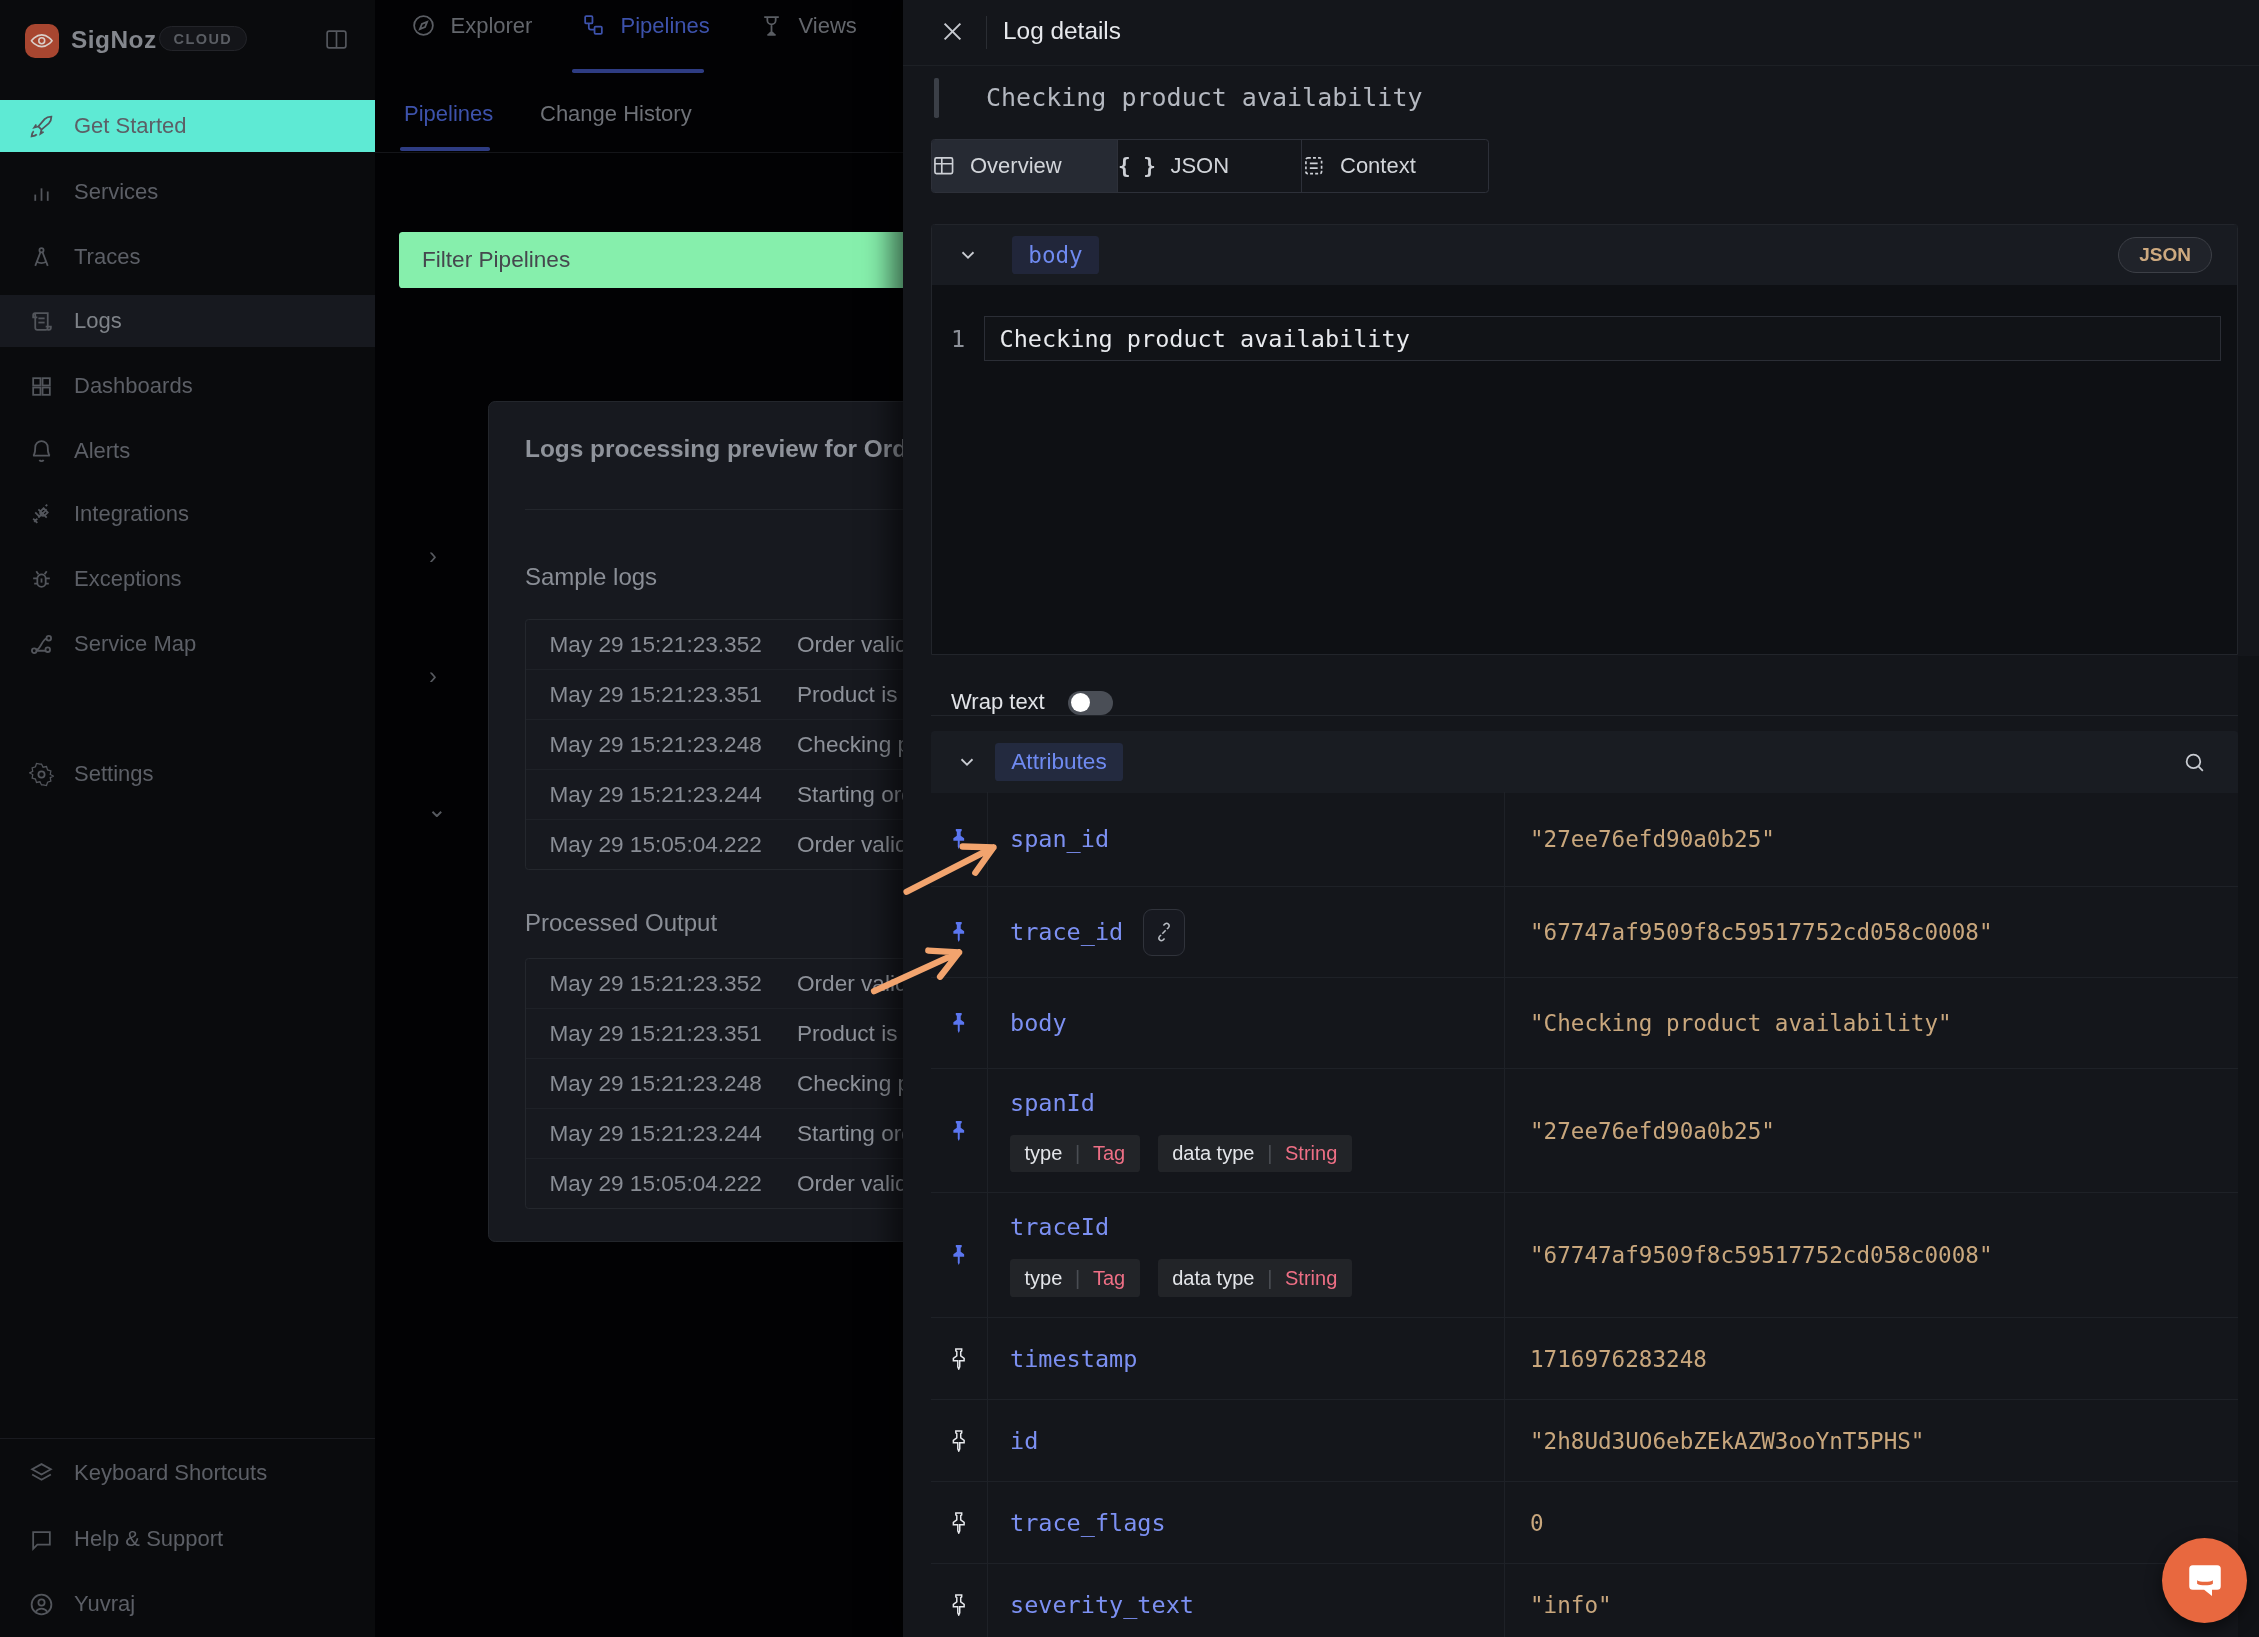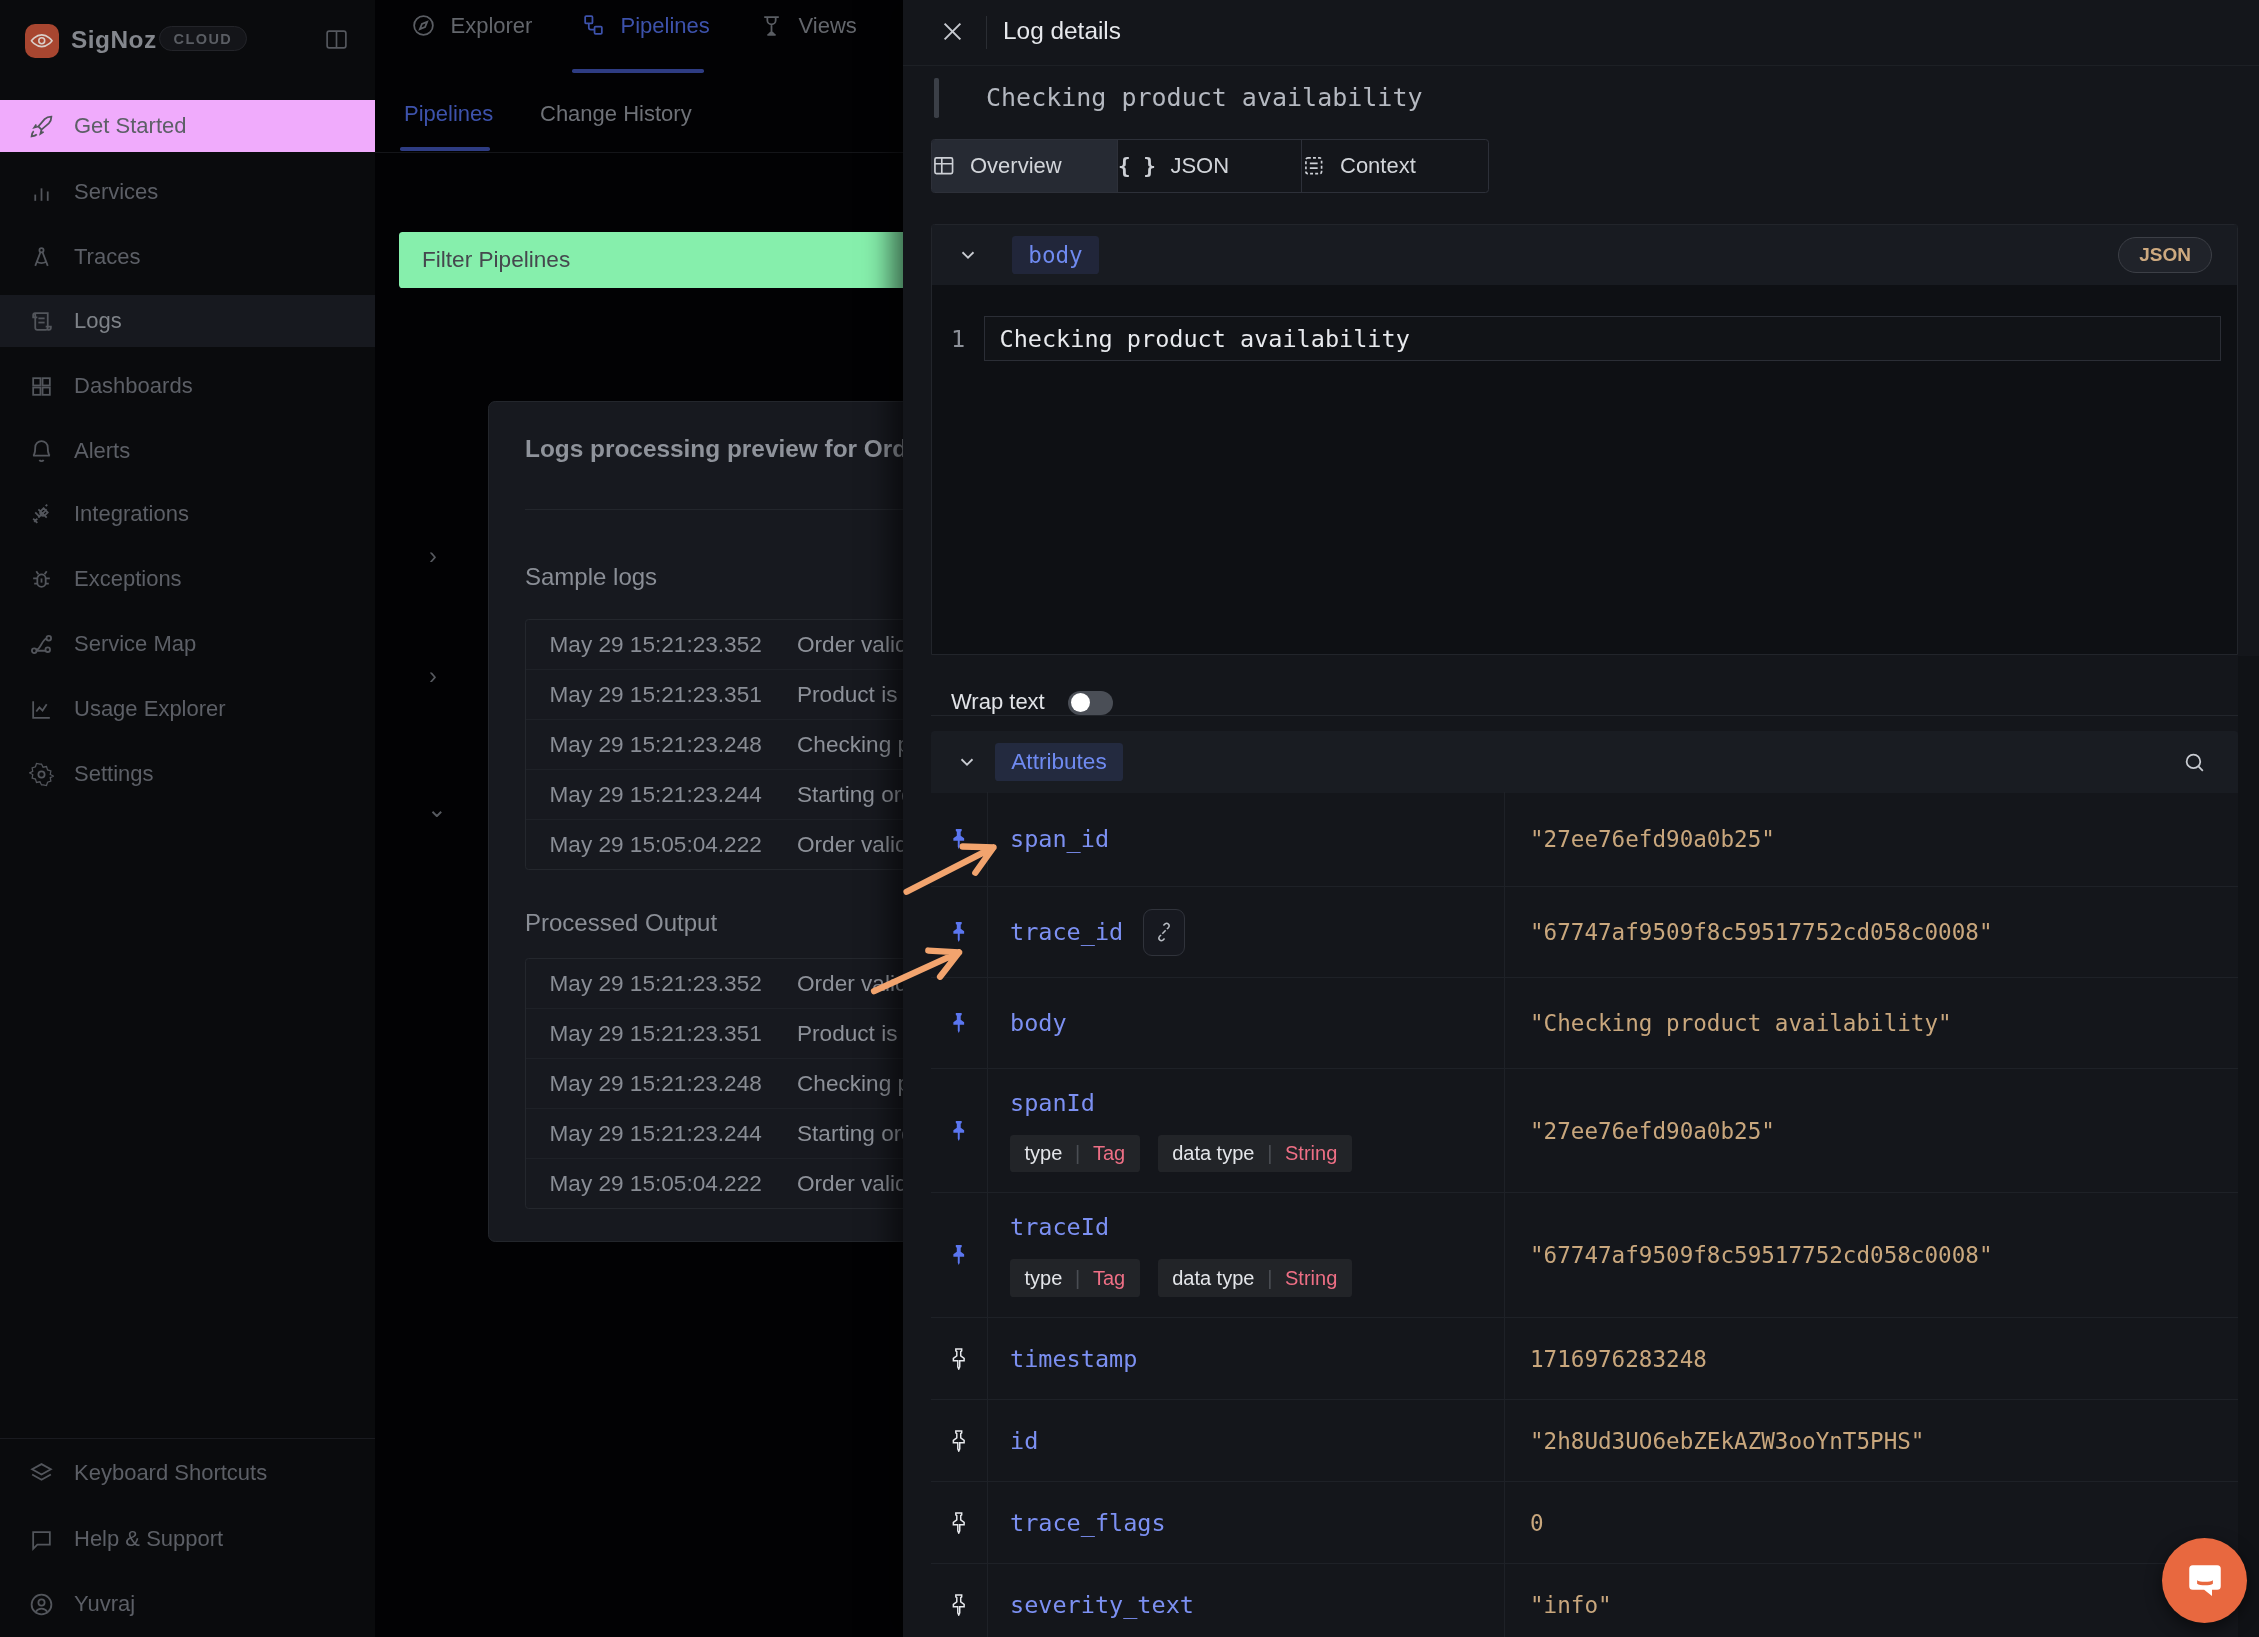--- a/index.html
+++ b/index.html
@@ -12,21 +12,21 @@
   .side-head{position:absolute;left:0;top:0;width:375px;height:81px;}
   .logo-sq{position:absolute;left:25px;top:23.5px;width:34px;height:34px;border-radius:10px;background:#a84630;
     display:flex;align-items:center;justify-content:center;color:#d9cfc9;}
   .brand{position:absolute;left:71px;top:26px;font-size:24.4px;font-weight:bold;color:#84878d;letter-spacing:0.5px;}
   .cloud-badge{position:absolute;left:159px;top:26px;padding:3.6px 13.6px;border-radius:904px;background:#141519;
     border:0.9px solid #232429;color:#5a5d63;font-size:14.5px;letter-spacing:1.4px;font-weight:bold;}
   .collapse-ic{position:absolute;left:324px;top:27px;color:#55585e;}
   .nav-item{position:absolute;left:0;width:375px;height:52px;display:flex;align-items:center;gap:20px;
     padding-left:29px;box-sizing:border-box;color:#5c5f66;font-size:22px;cursor:pointer;}
   .nav-item .ni{color:#53565c;display:flex;}
-  .nav-item.hl{background:#f0abfc;}
+  .nav-item.hl{background:#5eead4;}
   .nav-item.active{background:#17191f;color:#7e8288;}
   .side-divider{position:absolute;left:0;top:1438px;width:375px;height:0.9px;background:#1a1b20;}
 
   
   #main{left:375px;top:0;width:981px;height:1637px;background:#020204;}
   .top-tab{position:absolute;top:12.7px;display:flex;align-items:center;gap:14.5px;font-size:22px;color:#63666c;}
   .top-tab .ti{display:flex;color:#5a5d63;}
   .top-tab.active{color:#3d52ab;}
   .top-tab.active .ti{color:#3d52ab;}
   .top-underline{position:absolute;top:69px;height:3.6px;background:#2e3c83;border-radius:1.8px;}
@@ -224,29 +224,20 @@
       <span class="ni">
           <svg width="25" height="25" viewBox="0 0 24 24" fill="none" stroke="currentColor" stroke-width="1.7">
             <circle cx="5" cy="18" r="2.2"></circle>
             <circle cx="19" cy="6" r="2.2"></circle>
             <circle cx="18" cy="17" r="2.2"></circle>
             <path d="M7 17c4 0 5-9 10-11M7.2 18h8.5"></path>
           </svg>
         </span>
       <span>Service Map</span>
     </div>
-    <div class="nav-item" style="top:683px">
-      <span class="ni">
-          <svg width="25" height="25" viewBox="0 0 24 24" fill="none" stroke="currentColor" stroke-width="1.7">
-            <path d="M4 4v16h16"></path>
-            <path d="M7 14l3-4 3 3 4-6"></path>
-          </svg>
-        </span>
-      <span>Usage Explorer</span>
-    </div>
     <div class="nav-item" style="top:748px">
       <span class="ni">
           <svg width="25" height="25" viewBox="0 0 24 24" fill="none" stroke="currentColor" stroke-width="1.7">
             <circle cx="12" cy="12" r="3"></circle>
             <path d="M12 2l1.5 3 3.3-.6 1 3.2 3.2 1-.6 3.4 3 1.5-3 1.5.6 3.4-3.2 1-1 3.2-3.3-.6L12 22l-1.5-3-3.3.6-1-3.2-3.2-1 .6-3.4-3-1.5 3-1.5-.6-3.4 3.2-1 1-3.2 3.3.6z" stroke-width="1.2"></path>
           </svg>
         </span>
       <span>Settings</span>
     </div>
 

